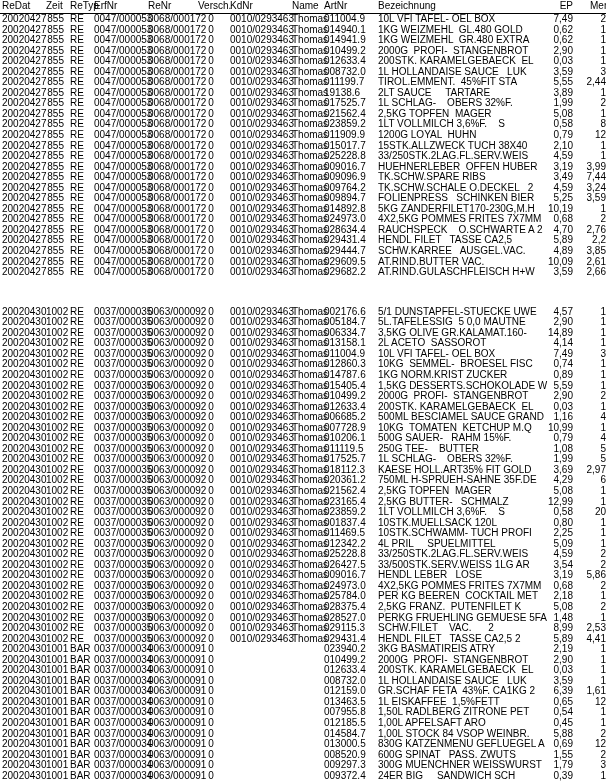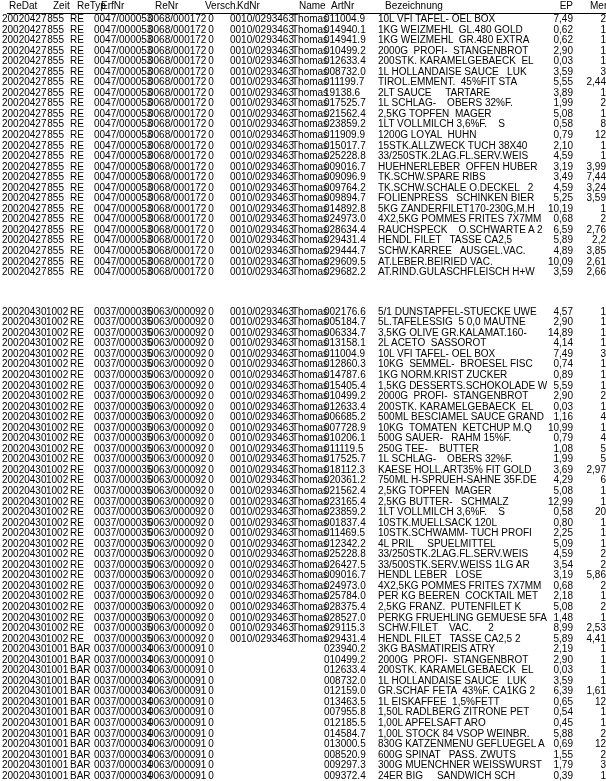--- a/index.html
+++ b/index.html
@@ -6,21 +6,20 @@
   body{
     width:606px;height:781px;overflow:hidden;background:#ffffff;color:#000000;
     font-family:"Liberation Sans","DejaVu Sans",sans-serif;
     font-size:10px;font-weight:normal;
     -webkit-font-smoothing:none;
   }
   .report{width:606px;}
   .hdr{
     display:flex;align-items:flex-start;height:13px;line-height:12px;
     border-bottom:1px solid #000;
-    margin-left:7px;
   }
   .row{display:flex;height:10.56px;line-height:10.4px;}
   .group{}
   .c{
     flex:0 0 auto;box-sizing:border-box;white-space:pre;min-width:0;overflow:visible;
   }
   .redat {width:46px;padding-left:2px;}
   .zeit  {width:18px;text-align:right;}
   .retyp {width:26px;padding-left:6px;}
   .erfnr {width:58px;padding-left:4px;}
@@ -341,21 +340,21 @@
     <span class="c redat">20020427</span>
     <span class="c zeit">855</span>
     <span class="c retyp">RE</span>
     <span class="c erfnr">0047/000053</span>
     <span class="c renr">0068/000172</span>
     <span class="c versch">0</span>
     <span class="c kdnr">0010/0293463</span>
     <span class="c name">Thomas</span>
     <span class="c artnr">028634.4</span>
     <span class="c bez">RAUCHSPECK    O.SCHWARTE A 2</span>
-    <span class="c ep">6,59</span>
+    <span class="c ep">4,70</span>
     <span class="c meng">2,76</span>
   </div>
         <div class="row">
     <span class="c redat">20020427</span>
     <span class="c zeit">855</span>
     <span class="c retyp">RE</span>
     <span class="c erfnr">0047/000053</span>
     <span class="c renr">0068/000172</span>
     <span class="c versch">0</span>
     <span class="c kdnr">0010/0293463</span>
@@ -382,21 +381,21 @@
         <div class="row">
     <span class="c redat">20020427</span>
     <span class="c zeit">855</span>
     <span class="c retyp">RE</span>
     <span class="c erfnr">0047/000053</span>
     <span class="c renr">0068/000172</span>
     <span class="c versch">0</span>
     <span class="c kdnr">0010/0293463</span>
     <span class="c name">Thomas</span>
     <span class="c artnr">029609.5</span>
-    <span class="c bez">AT.LEBER.BEIRIED VAC.</span>
+    <span class="c bez">AT.RIND.BUTTER VAC.</span>
     <span class="c ep">10,09</span>
     <span class="c meng">2,61</span>
   </div>
         <div class="row">
     <span class="c redat">20020427</span>
     <span class="c zeit">855</span>
     <span class="c retyp">RE</span>
     <span class="c erfnr">0047/000053</span>
     <span class="c renr">0068/000172</span>
     <span class="c versch">0</span>

